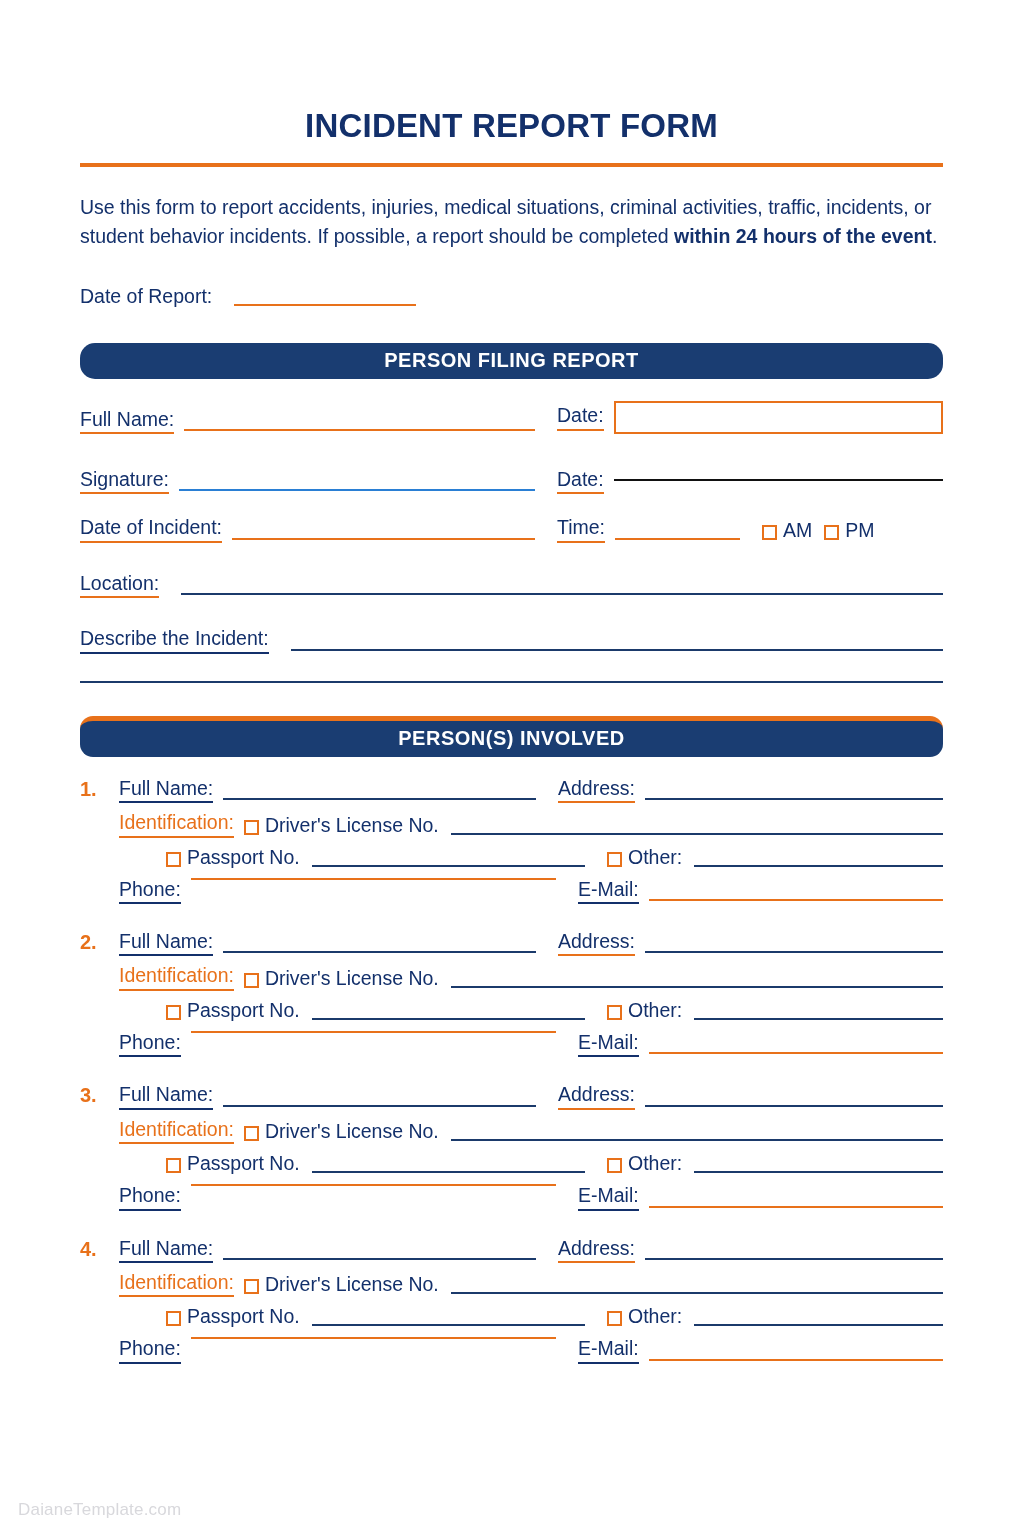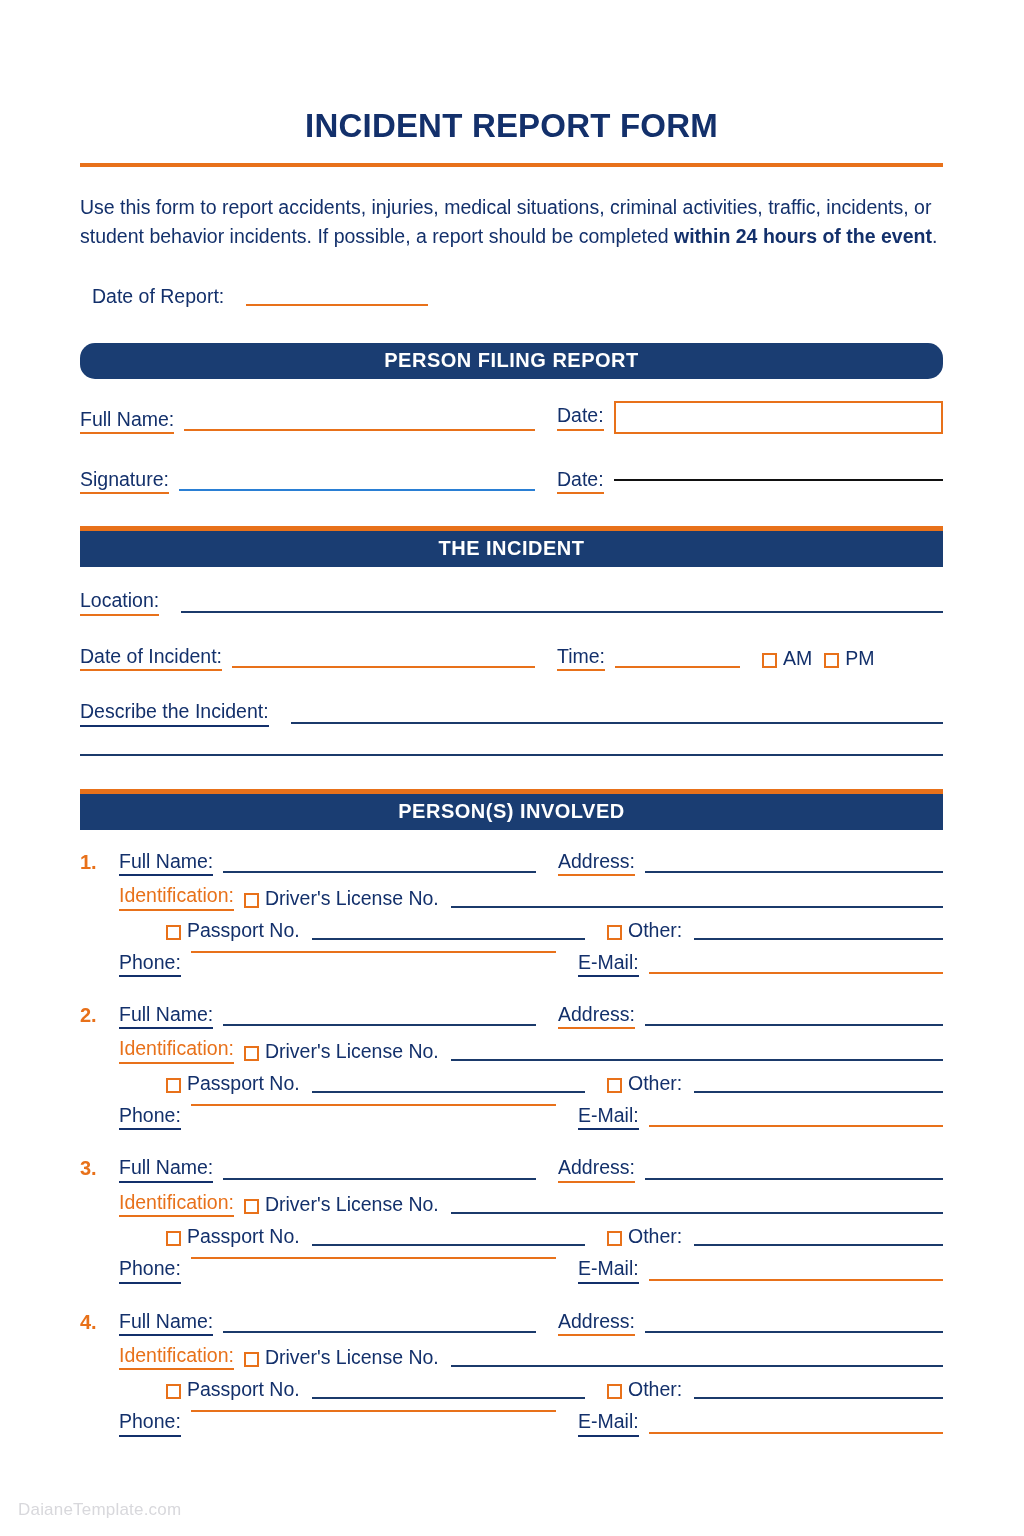--- a/index.html
+++ b/index.html
@@ -82,40 +82,40 @@
   }
   .f-orange { border-bottom: 2.4px solid #e8711a; }
   .f-navy   { border-bottom: 2.2px solid #1b3a6b; }
   .f-blue   { border-bottom: 2.6px solid #2a7fd4; }
   .f-black  { border-bottom: 2px solid #111111; }
 
   .gap-sm { width: 10px; flex: 0 0 auto; }
   .gap-md { width: 22px; flex: 0 0 auto; }
 
   
-  .date-report { margin-top: 34px; margin-left: 12px; }
+  .date-report { margin-top: 34px; }
   .date-report .fill { flex: 0 0 182px; }
 
   
   .bar {
     width: 100%;
     background: #1a3d72;
     color: #ffffff;
     font-size: 20px;
     font-weight: bold;
     text-align: center;
     letter-spacing: 0.5px;
     padding: 6px 0 7px 0;
     line-height: 1.15;
   }
   .bar.with-top { border-top: 5px solid #e8711a; }
 
   .sec-filing   { margin-top: 34px; border-radius: 15px; }
   .sec-incident { margin-top: 32px; }
-  .sec-persons  { margin-top: 33px; }
+  .sec-persons  { margin-top: 33px; border-radius: 13px; }
 
   
   .filing-body { margin-top: 22px; }
   .filing-row { display: flex; align-items: flex-end; width: 100%; }
   .filing-row + .filing-row { margin-top: 34px; }
 
   .col-left  { display: flex; align-items: flex-end; width: 455px; flex: 0 0 455px; }
   .col-right { display: flex; align-items: center; flex: 1 1 auto; }
 
   
@@ -240,29 +240,22 @@
         <div class="gap-md"></div>
         <div class="col-right">
           <div class="lbl u-orange">Date:</div>
           <div class="gap-sm"></div>
           <div class="fill f-black"></div>
         </div>
       </div>
 
     </div>
 
-    <div class="bar with-top sec-incident">THE INCIDENT</div>
 
     <div class="incident-body">
-
-      <div class="incident-row">
-        <div class="lbl u-orange">Location:</div>
-        <div class="gap-md"></div>
-        <div class="fill f-navy"></div>
-      </div>
 
       <div class="incident-row">
         <div class="inc-left">
           <div class="lbl u-orange">Date of Incident:</div>
           <div class="gap-sm"></div>
           <div class="fill f-orange"></div>
         </div>
         <div class="gap-md"></div>
         <div class="inc-right">
           <div class="lbl u-orange">Time:</div>
@@ -270,20 +263,26 @@
           <div class="fill f-orange time-fill"></div>
           <div class="gap-md"></div>
           <div class="cbx"></div>
           <div class="cbx-lbl">AM</div>
           <div class="cbx"></div>
           <div class="cbx-lbl last">PM</div>
         </div>
       </div>
 
       <div class="incident-row">
+        <div class="lbl u-orange">Location:</div>
+        <div class="gap-md"></div>
+        <div class="fill f-navy"></div>
+      </div>
+
+      <div class="incident-row">
         <div class="lbl u-navy">Describe the Incident:</div>
         <div class="gap-md"></div>
         <div class="fill f-navy"></div>
       </div>
 
       <div class="desc-line2"></div>
 
     </div>
 
     <div class="bar with-top sec-persons">PERSON(S) INVOLVED</div>

